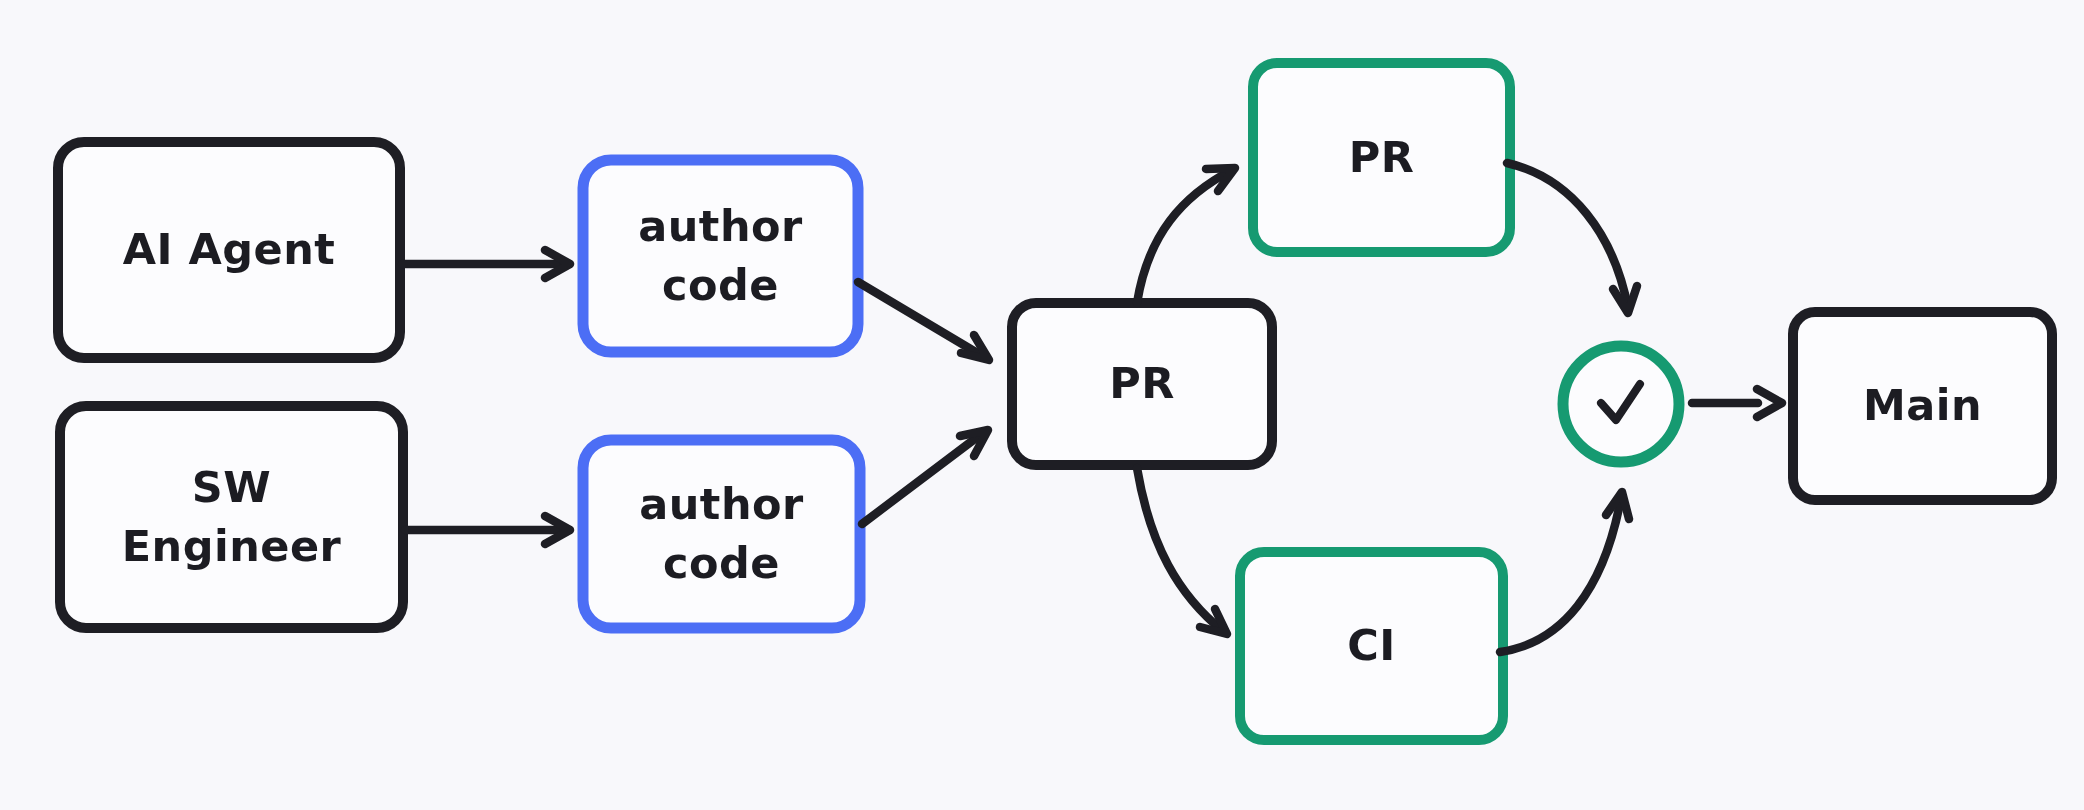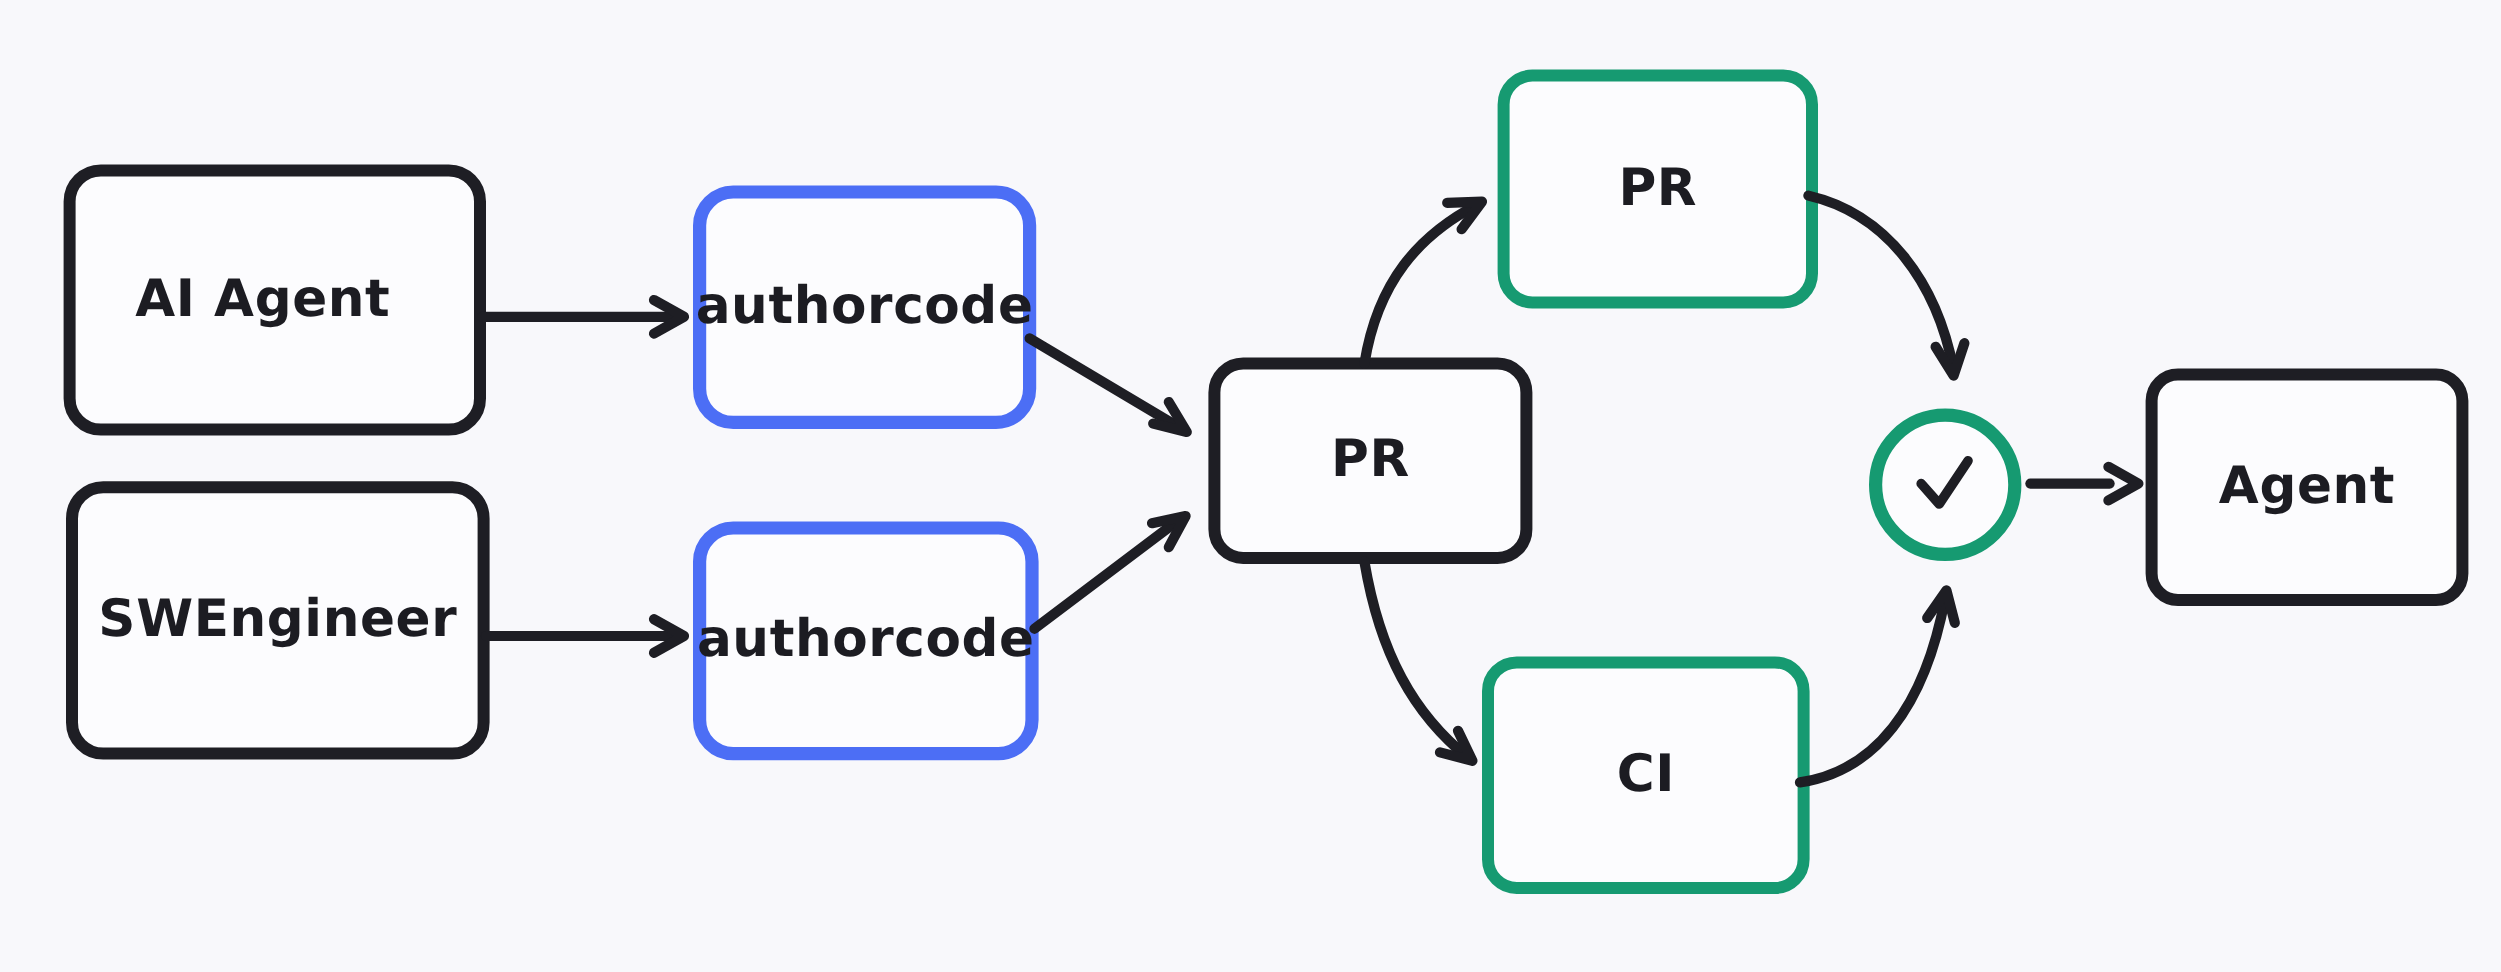--- a/index.html
+++ b/index.html
@@ -19,21 +19,21 @@
     position: absolute;
     left: 0;
     top: 0;
   }
   .shape {
     fill: #fcfcfe;
   }
   .label {
     position: absolute;
     display: flex;
-    flex-direction: row;
+    flex-direction: column;
     align-items: center;
     justify-content: center;
     text-align: center;
     color: #1c1c22;
     font-size: 43px;
     font-weight: 700;
     line-height: 1.38;
     letter-spacing: 0.5px;
     pointer-events: none;
   }
@@ -100,21 +100,21 @@
         <path d="M1629,519 L1622,492 L1606,515"></path>
       </g>
 
       <g>
         <path d="M1692,403 L1758,403"></path>
         <path d="M1757,389 L1782,403 L1757,417"></path>
       </g>
     </g>
   </svg>
 
-  <div class="label" style="left:48px; top:142px; width:342px; height:216px;align-items:center;">
+  <div class="label" style="left:58px; top:142px; width:342px; height:216px;align-items:center;">
     <span>AI Agent</span>
   </div>
 
   <div class="label" style="left:60px; top:406px; width:343px; height:222px;text-align:center;">
     <span>SW</span>
     <span>Engineer</span>
   </div>
 
   <div class="label" style="left:583px; top:160px; width:275px; height:192px;">
     <span>author</span>
@@ -132,16 +132,16 @@
 
   <div class="label" style="left:1253px; top:63px; width:257px; height:189px;">
     <span>PR</span>
   </div>
 
   <div class="label" style="left:1240px; top:552px; width:263px; height:188px;">
     <span>CI</span>
   </div>
 
   <div class="label" style="left:1793px; top:312px; width:259px; height:188px;">
-    <span>Agent</span>
+    <span>Main</span>
   </div>
 
 </div>
 
 </body></html>

